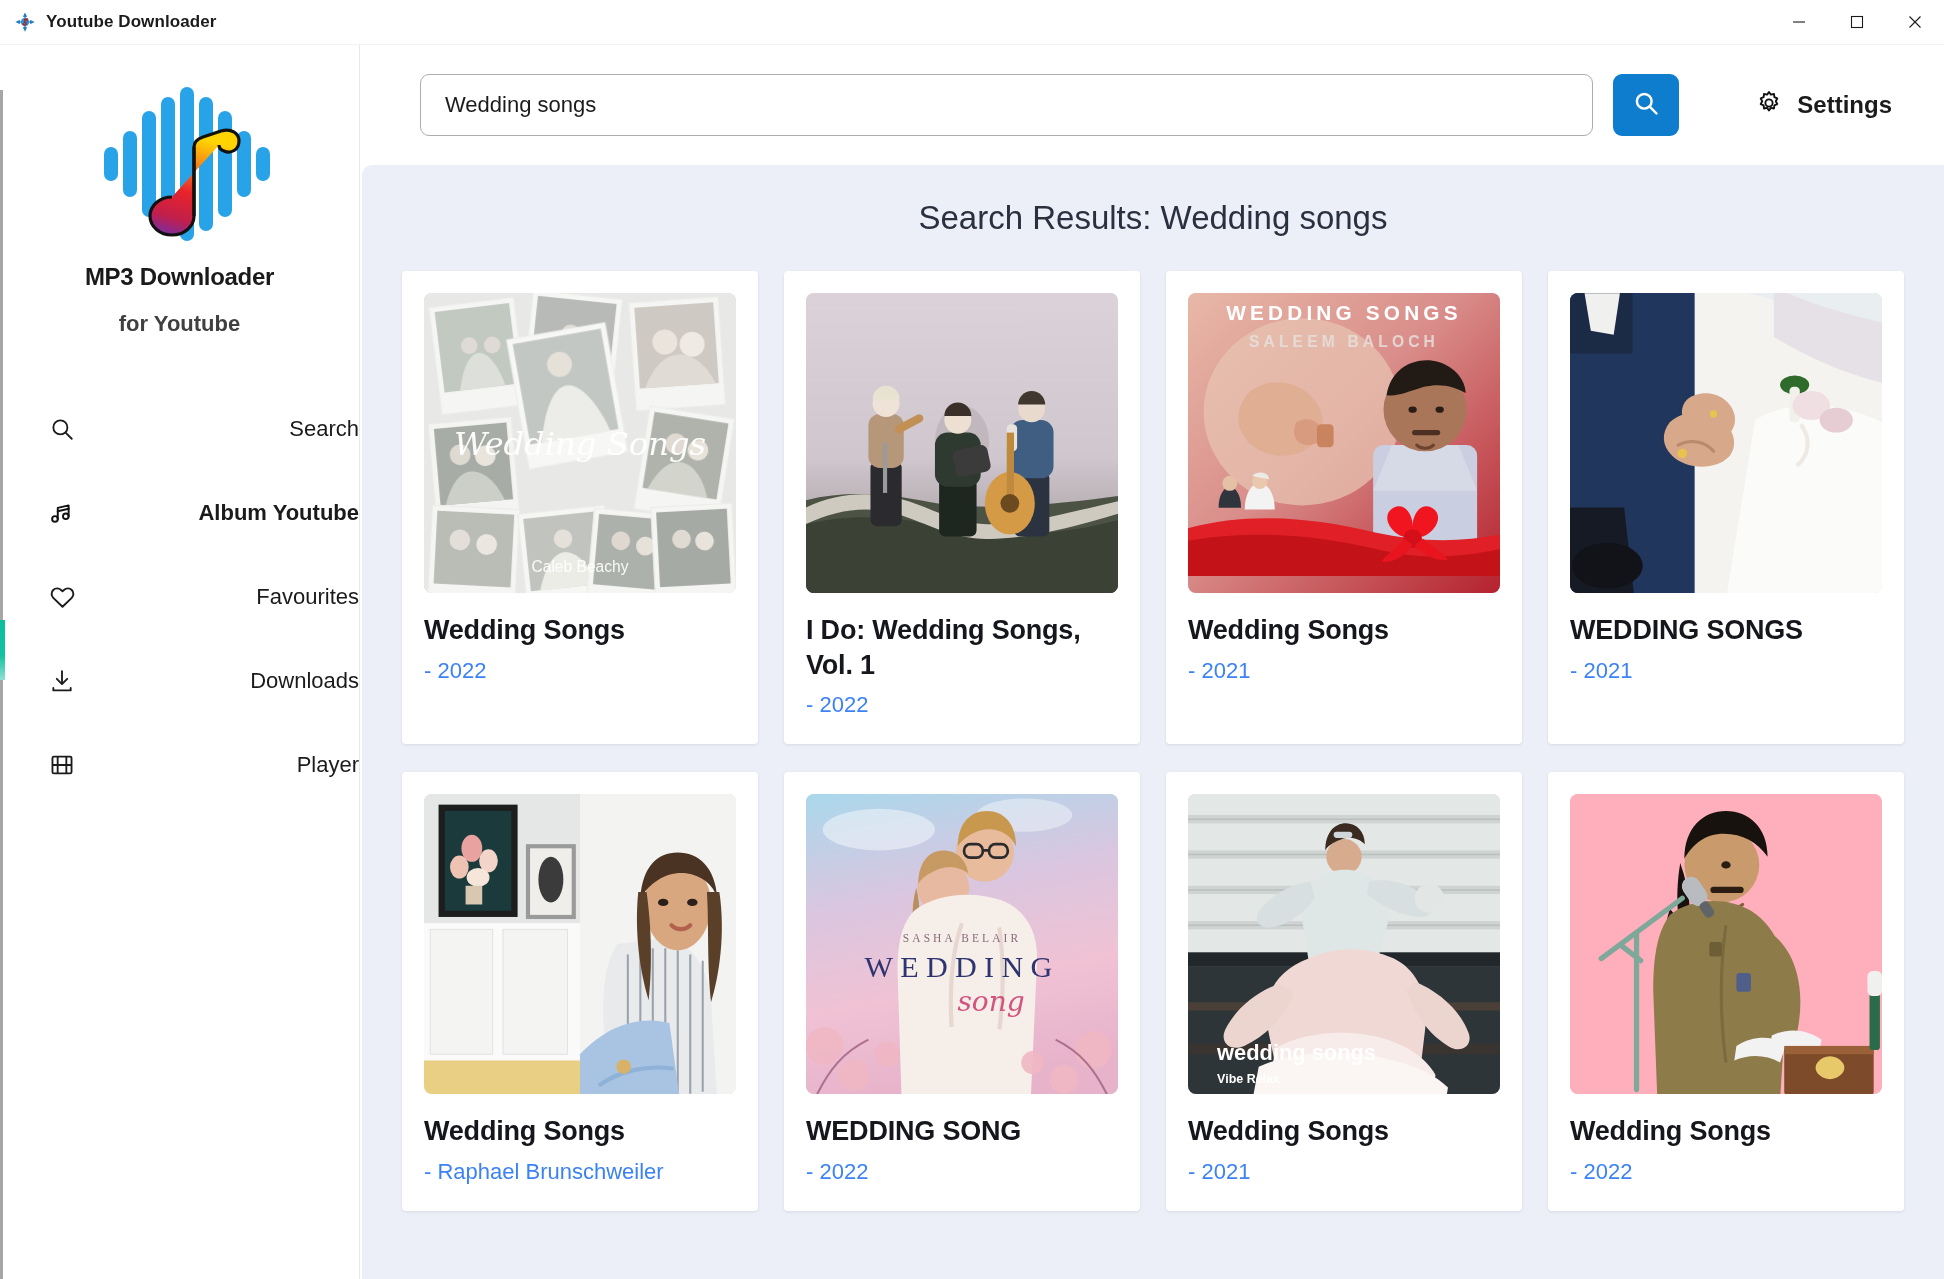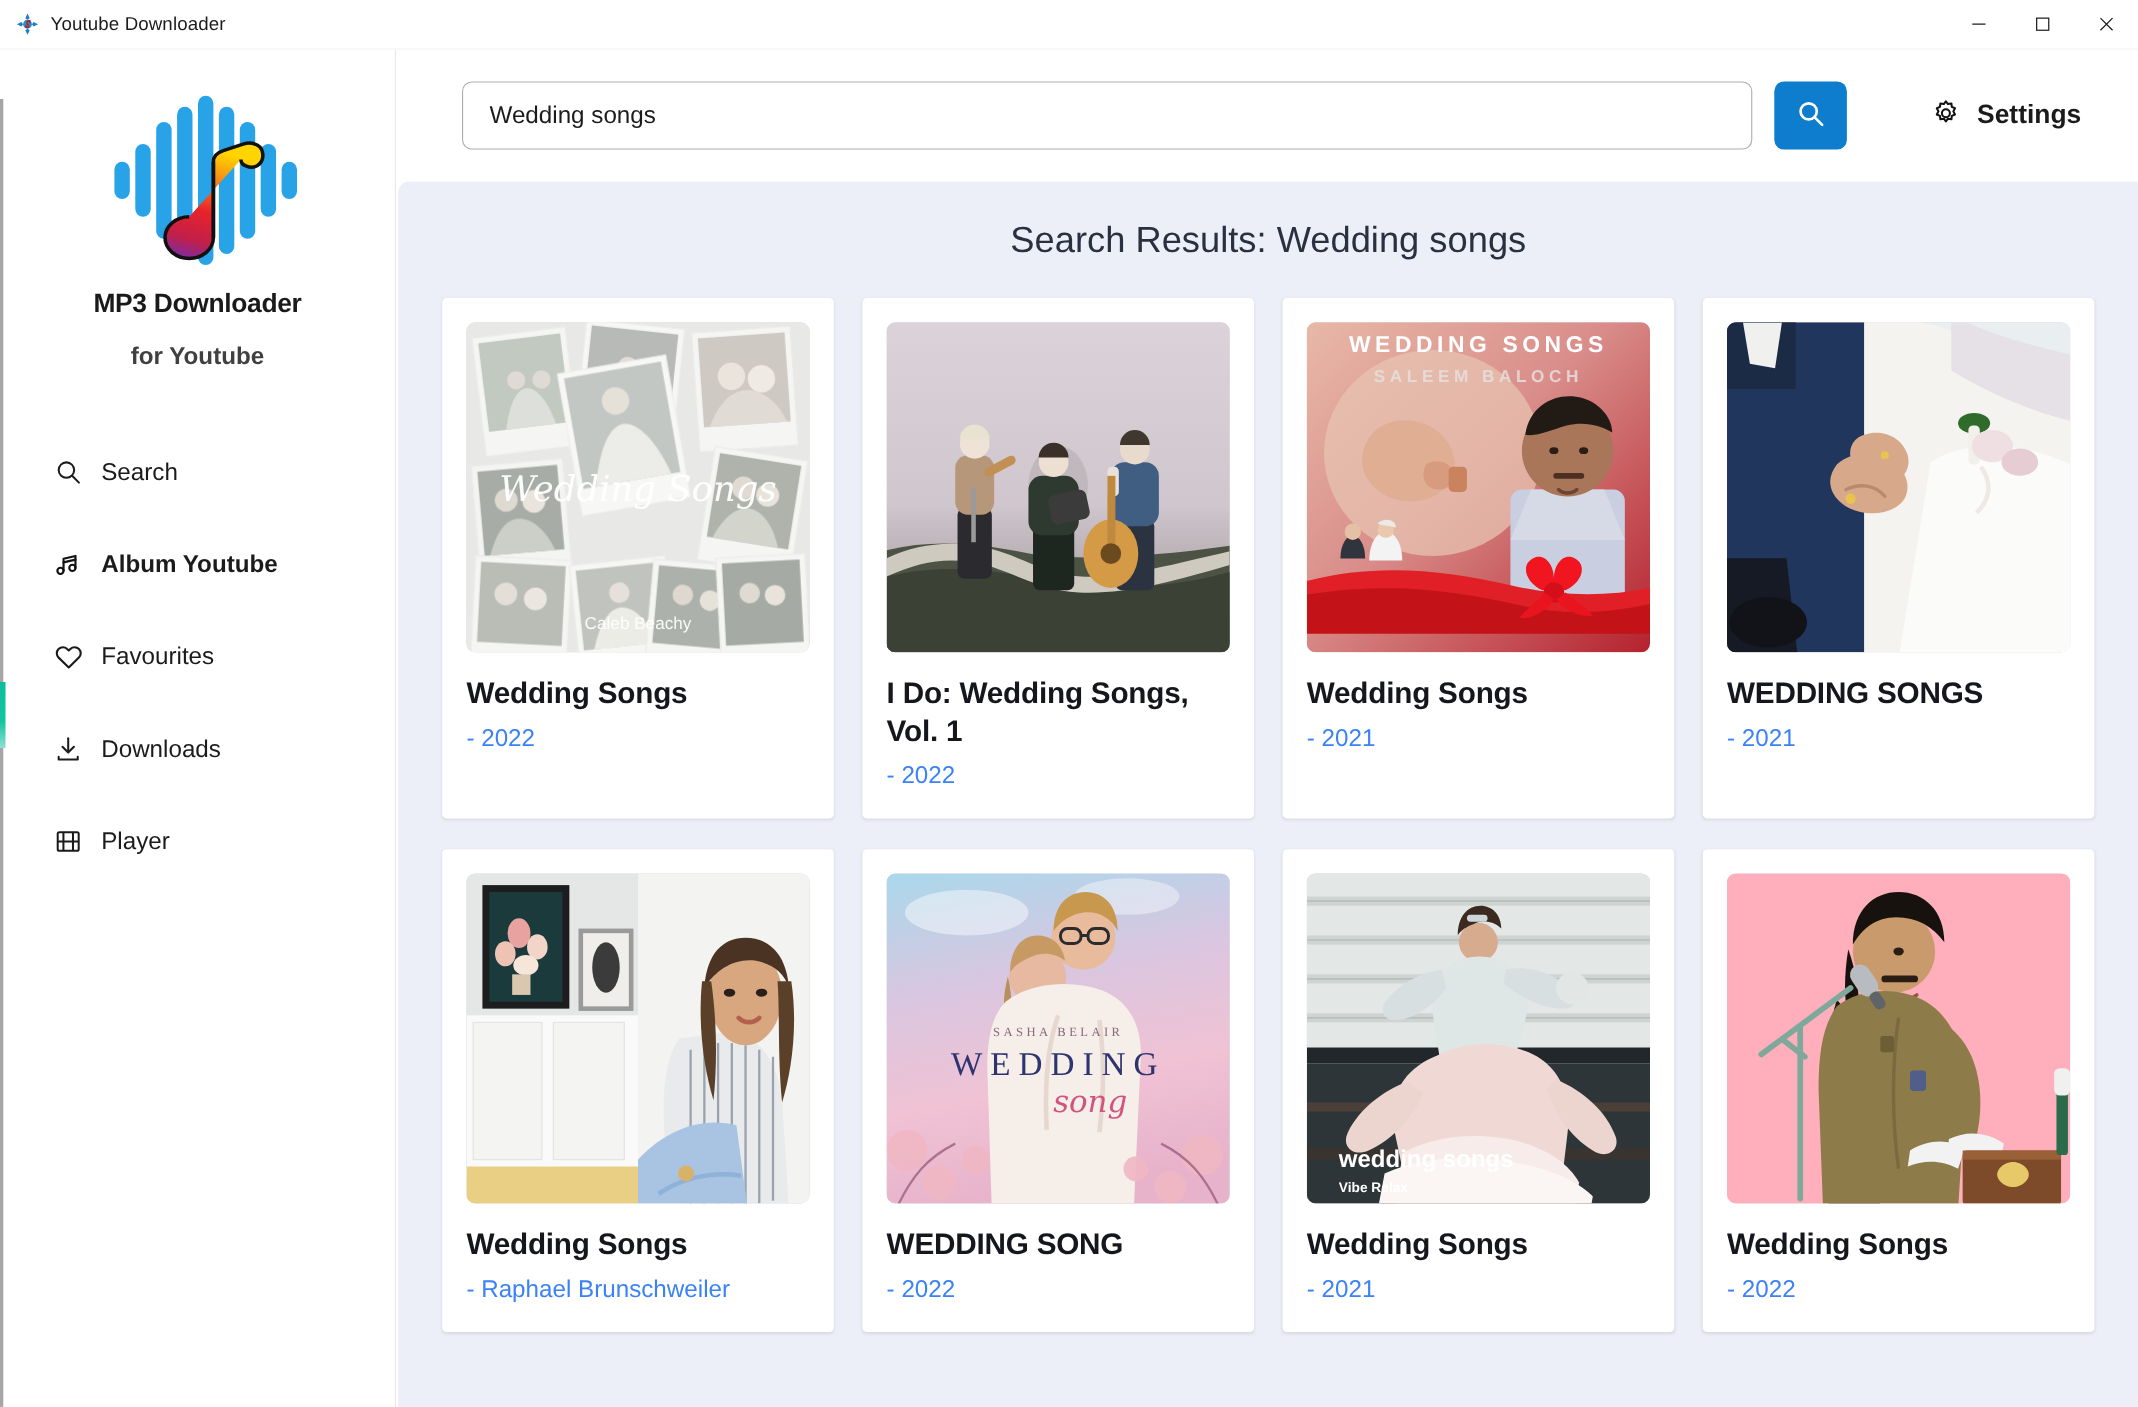--- a/index.html
+++ b/index.html
@@ -28,21 +28,21 @@
     border-bottom: 1px solid #f3f3f3;
     position: relative;
     z-index: 20;
   }
   .titlebar-left {
     display: flex; align-items: center; gap: 10px;
     padding-left: 14px;
   }
   .app-icon { width: 22px; height: 22px; display:block; }
   .titlebar-title {
-    font-size: 17px; color: #1b1b1b; letter-spacing: .1px;
+    font-size: 17px; color: #1b1b1b; letter-spacing: .1px; font-weight: bold;
   }
   .titlebar-spacer { flex: 1 1 auto; }
   .wincontrols { display: flex; height: 45px; }
   .winbtn {
     width: 58px; height: 45px;
     display: flex; align-items: center; justify-content: center;
     cursor: default;
   }
   .winbtn svg { display:block; }
 
@@ -87,20 +87,21 @@
     font-size: 22px; font-weight: 700; color: #404040;
     margin-top: 20px;
   }
   .nav { margin-top: 50px; display:flex; flex-direction: column; }
   .nav-item {
     display: flex; align-items: center; gap: 16px;
     padding: 0 0 0 48px;
     height: 84px;
     cursor: default;
     color: #1b1b1b;
+    justify-content: space-between;
   }
   .nav-icon { width: 28px; height: 28px; display:flex; align-items:center; justify-content:center; flex:0 0 28px; }
   .nav-label { font-size: 22px; color: #1b1b1b; }
   .nav-item.active .nav-label { font-weight: 700; }
 
   
   .main { flex: 1 1 auto; display: flex; flex-direction: column; min-width: 0; background:#ffffff; }
 
   .topbar {
     height: 120px; flex: 0 0 120px;

